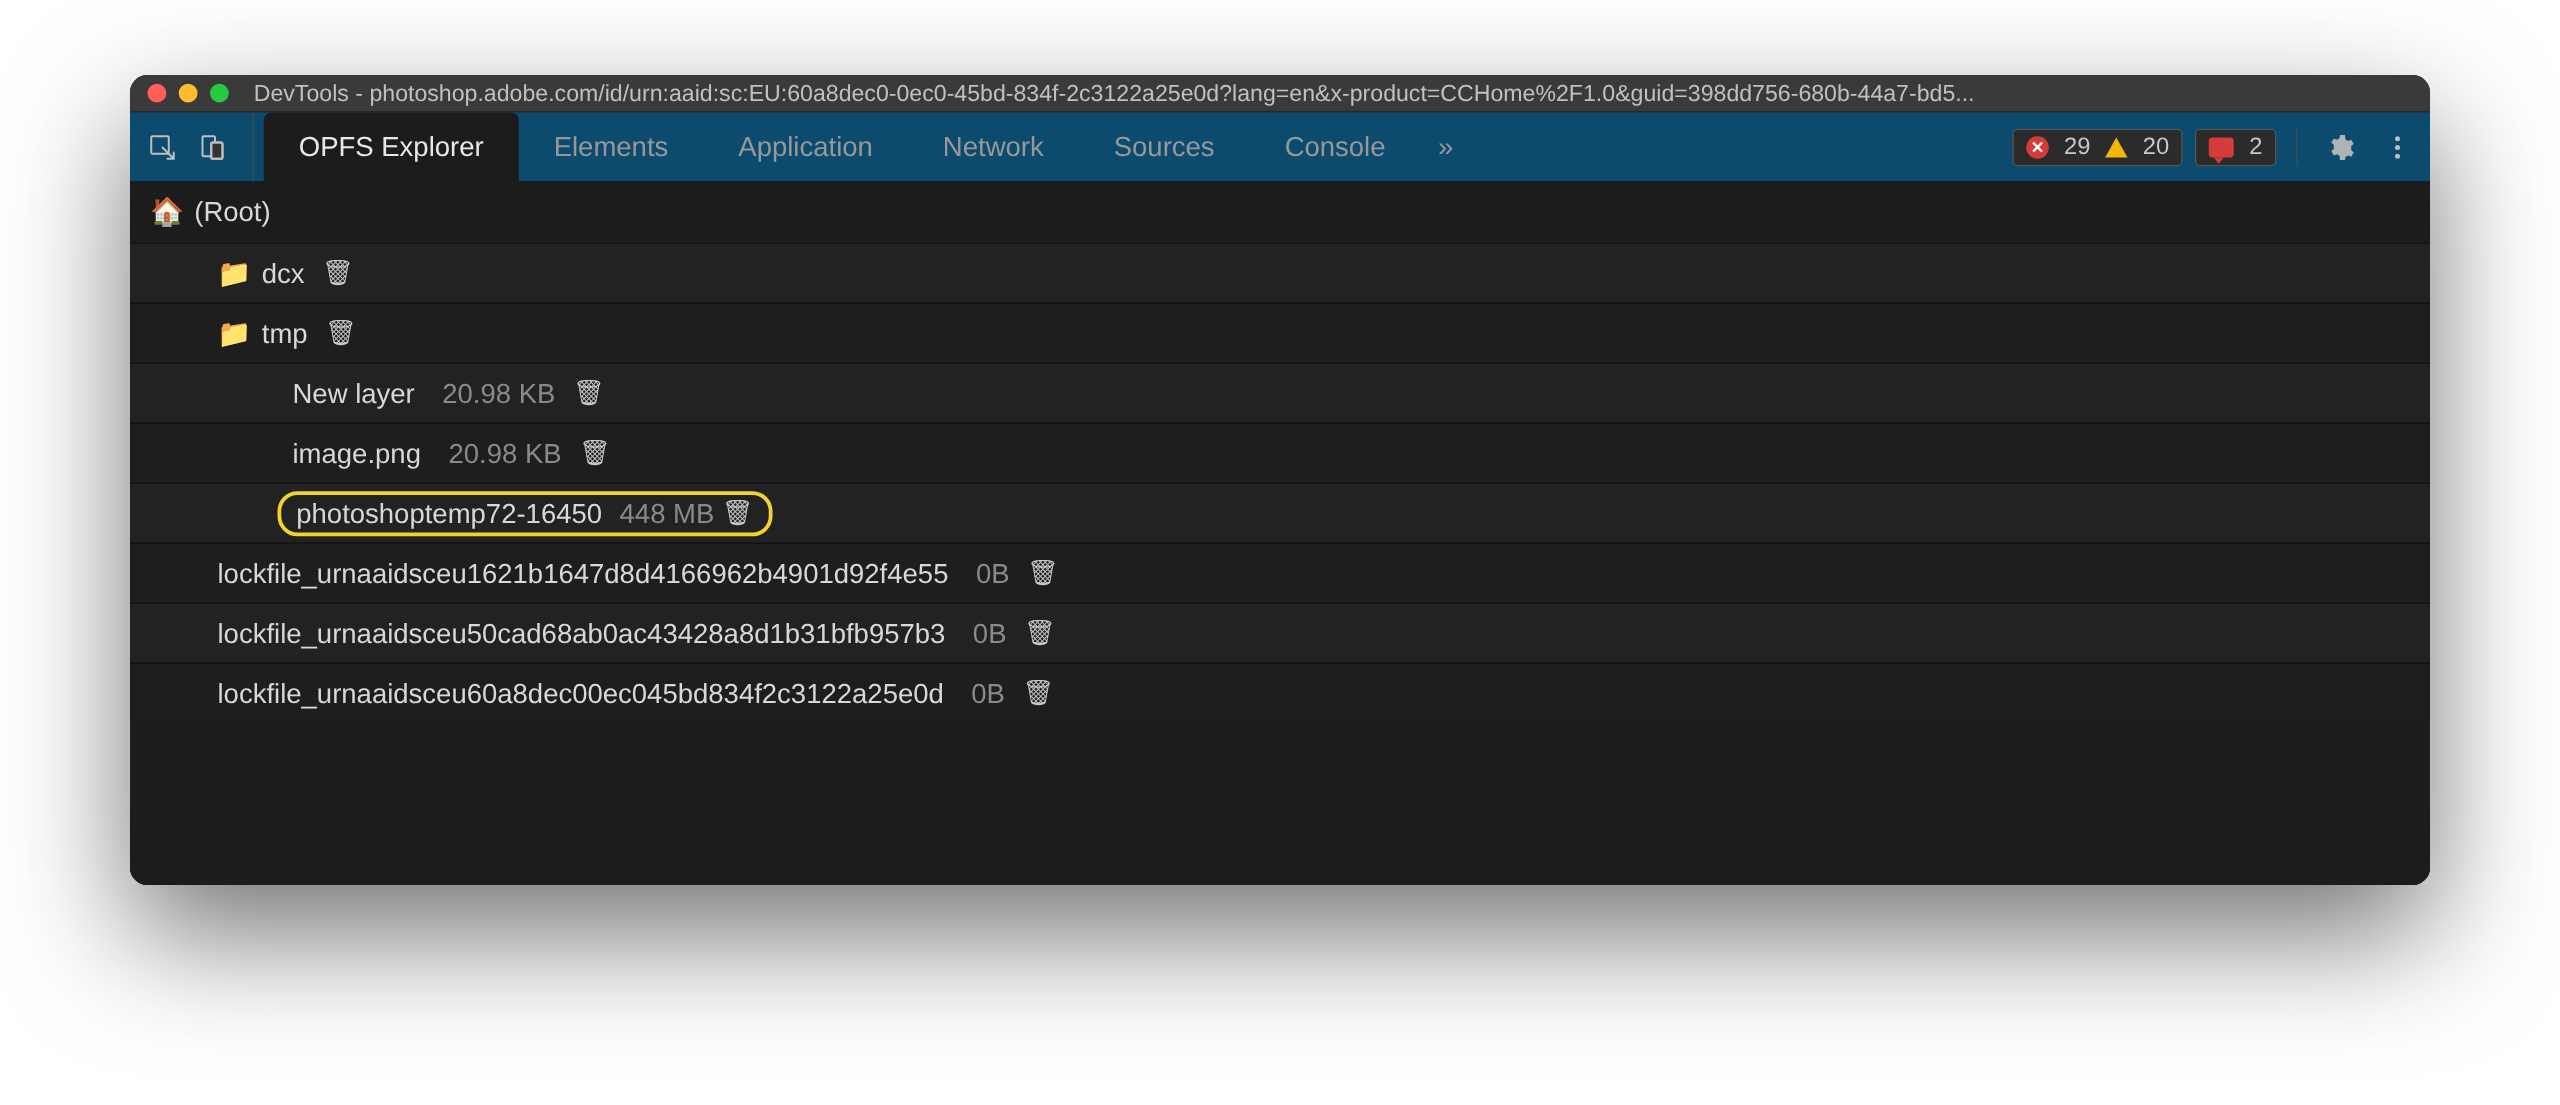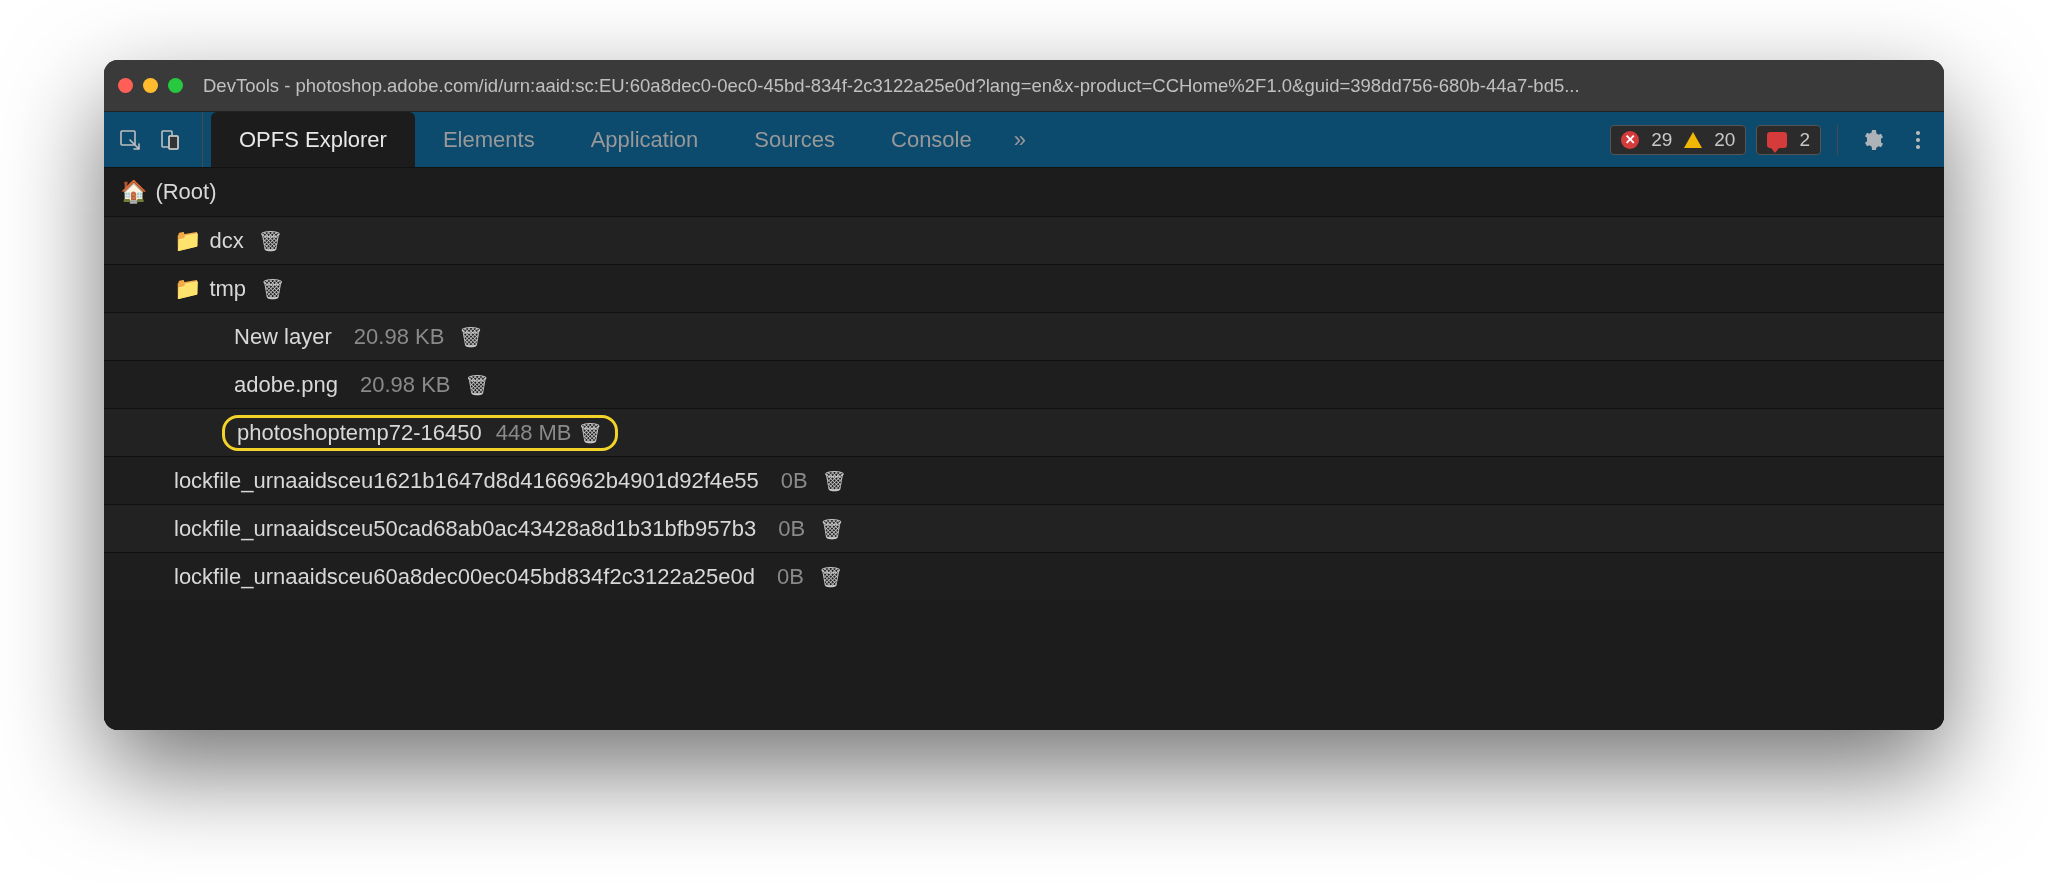--- a/index.html
+++ b/index.html
@@ -21,21 +21,21 @@
   .window {
     width: 1840px;
     margin-top: 60px;
     background: #1c1c1c;
     border-radius: 14px;
     box-shadow: 0 40px 100px rgba(0,0,0,0.55), 0 0 0 1px rgba(255,255,255,0.05);
     overflow: hidden;
   }
   
   .titlebar {
-    height: 52px;
+    height: 30px;
     background: #3a3a3a;
     display: flex;
     align-items: center;
     padding: 0 14px;
     gap: 10px;
     border-bottom: 1px solid #222;
   }
   .traffic { display: flex; gap: 10px; }
   .traffic .dot {
     width: 15px; height: 15px; border-radius: 50%;
@@ -204,20 +204,23 @@
         <div class="tab active">
             <span>OPFS Explorer</span>
           </div>
         <div class="tab">
             <span>Elements</span>
           </div>
         <div class="tab">
             <span>Application</span>
           </div>
         <div class="tab">
+            <span>Network</span>
+          </div>
+        <div class="tab">
             <span>Sources</span>
           </div>
         <div class="tab">
             <span>Console</span>
           </div>
         <div class="tab" style="padding:0 14px;">
             <span>»</span>
           </div>
       </div>
 
@@ -268,21 +271,21 @@
           <span class="trash">🗑</span>
         </div>
 
         <div class="row indent2">
           <span class="name">New layer</span>
           <span class="size">20.98 KB</span>
           <span class="trash">🗑</span>
         </div>
 
         <div class="row indent2">
-          <span class="name">adobe.png</span>
+          <span class="name">image.png</span>
           <span class="size">20.98 KB</span>
           <span class="trash">🗑</span>
         </div>
 
         <div class="row indent2">
           <span class="highlight">
             <span class="name">photoshoptemp72-16450</span>
             <span class="size">448 MB</span>
             <span class="trash">🗑</span>
           </span>

